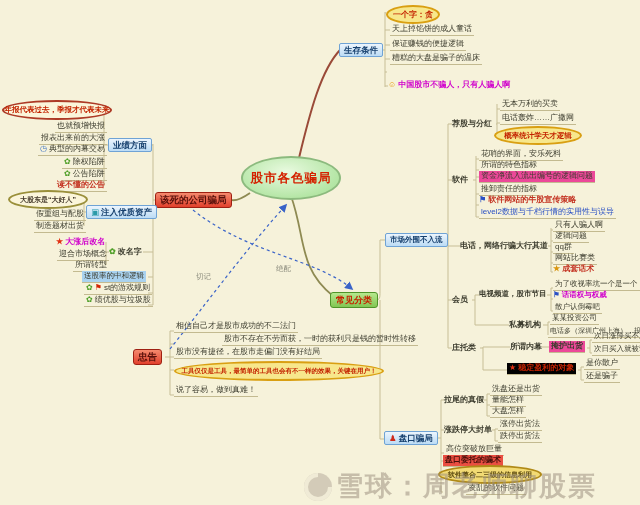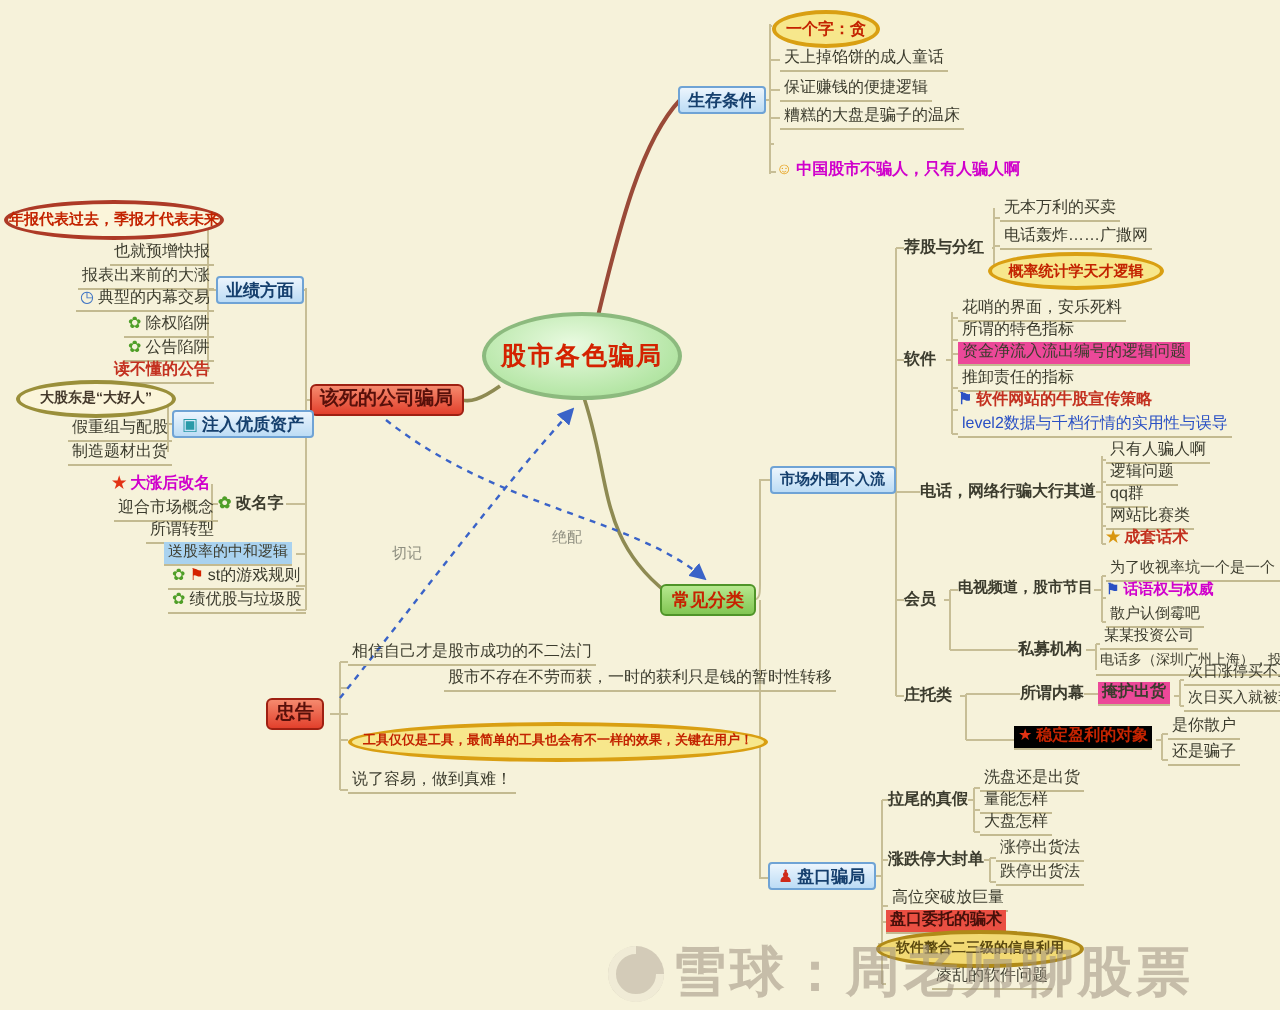--- a/index.html
+++ b/index.html
@@ -164,20 +164,21 @@
   <div class="n u" style="left:498px;top:419px;">涨停出货法</div>
   <div class="n u" style="left:498px;top:431px;">跌停出货法</div>
   <div class="n u" style="left:444px;top:444px;">高位突破放巨量</div>
   <div class="n hl-r u" style="left:443px;top:455px;">盘口委托的骗术</div>
   <div class="n el el-g f7" style="left:438px;top:465px;width:100px;height:15px;">软件整合二三级的信息利用</div>
   <div class="n u" style="left:466px;top:483px;">凌乱的软件问题</div>
 
   <div class="n rb" style="left:133px;top:349px;">忠告</div>
   <div class="n u" style="left:174px;top:321px;">相信自己才是股市成功的不二法门</div>
   <div class="n u" style="left:174px;top:334px;margin-left:48px;">股市不存在不劳而获，一时的获利只是钱的暂时性转移</div>
+  <div class="n u" style="left:174px;top:347px;">股市没有捷径，在股市走偏门没有好结局</div>
   <div class="n el el-y f65" style="left:174px;top:361px;width:206px;height:16px;">工具仅仅是工具，最简单的工具也会有不一样的效果，关键在用户！</div>
   <div class="n u" style="left:174px;top:385px;">说了容易，做到真难！</div>
 
   <div class="n rel" style="left:196px;top:272px;">切记</div>
   <div class="n rel" style="left:276px;top:264px;">绝配</div>
 
   <div class="wm">雪球：周老师聊股票</div>
 </div>
 
 </body></html>

